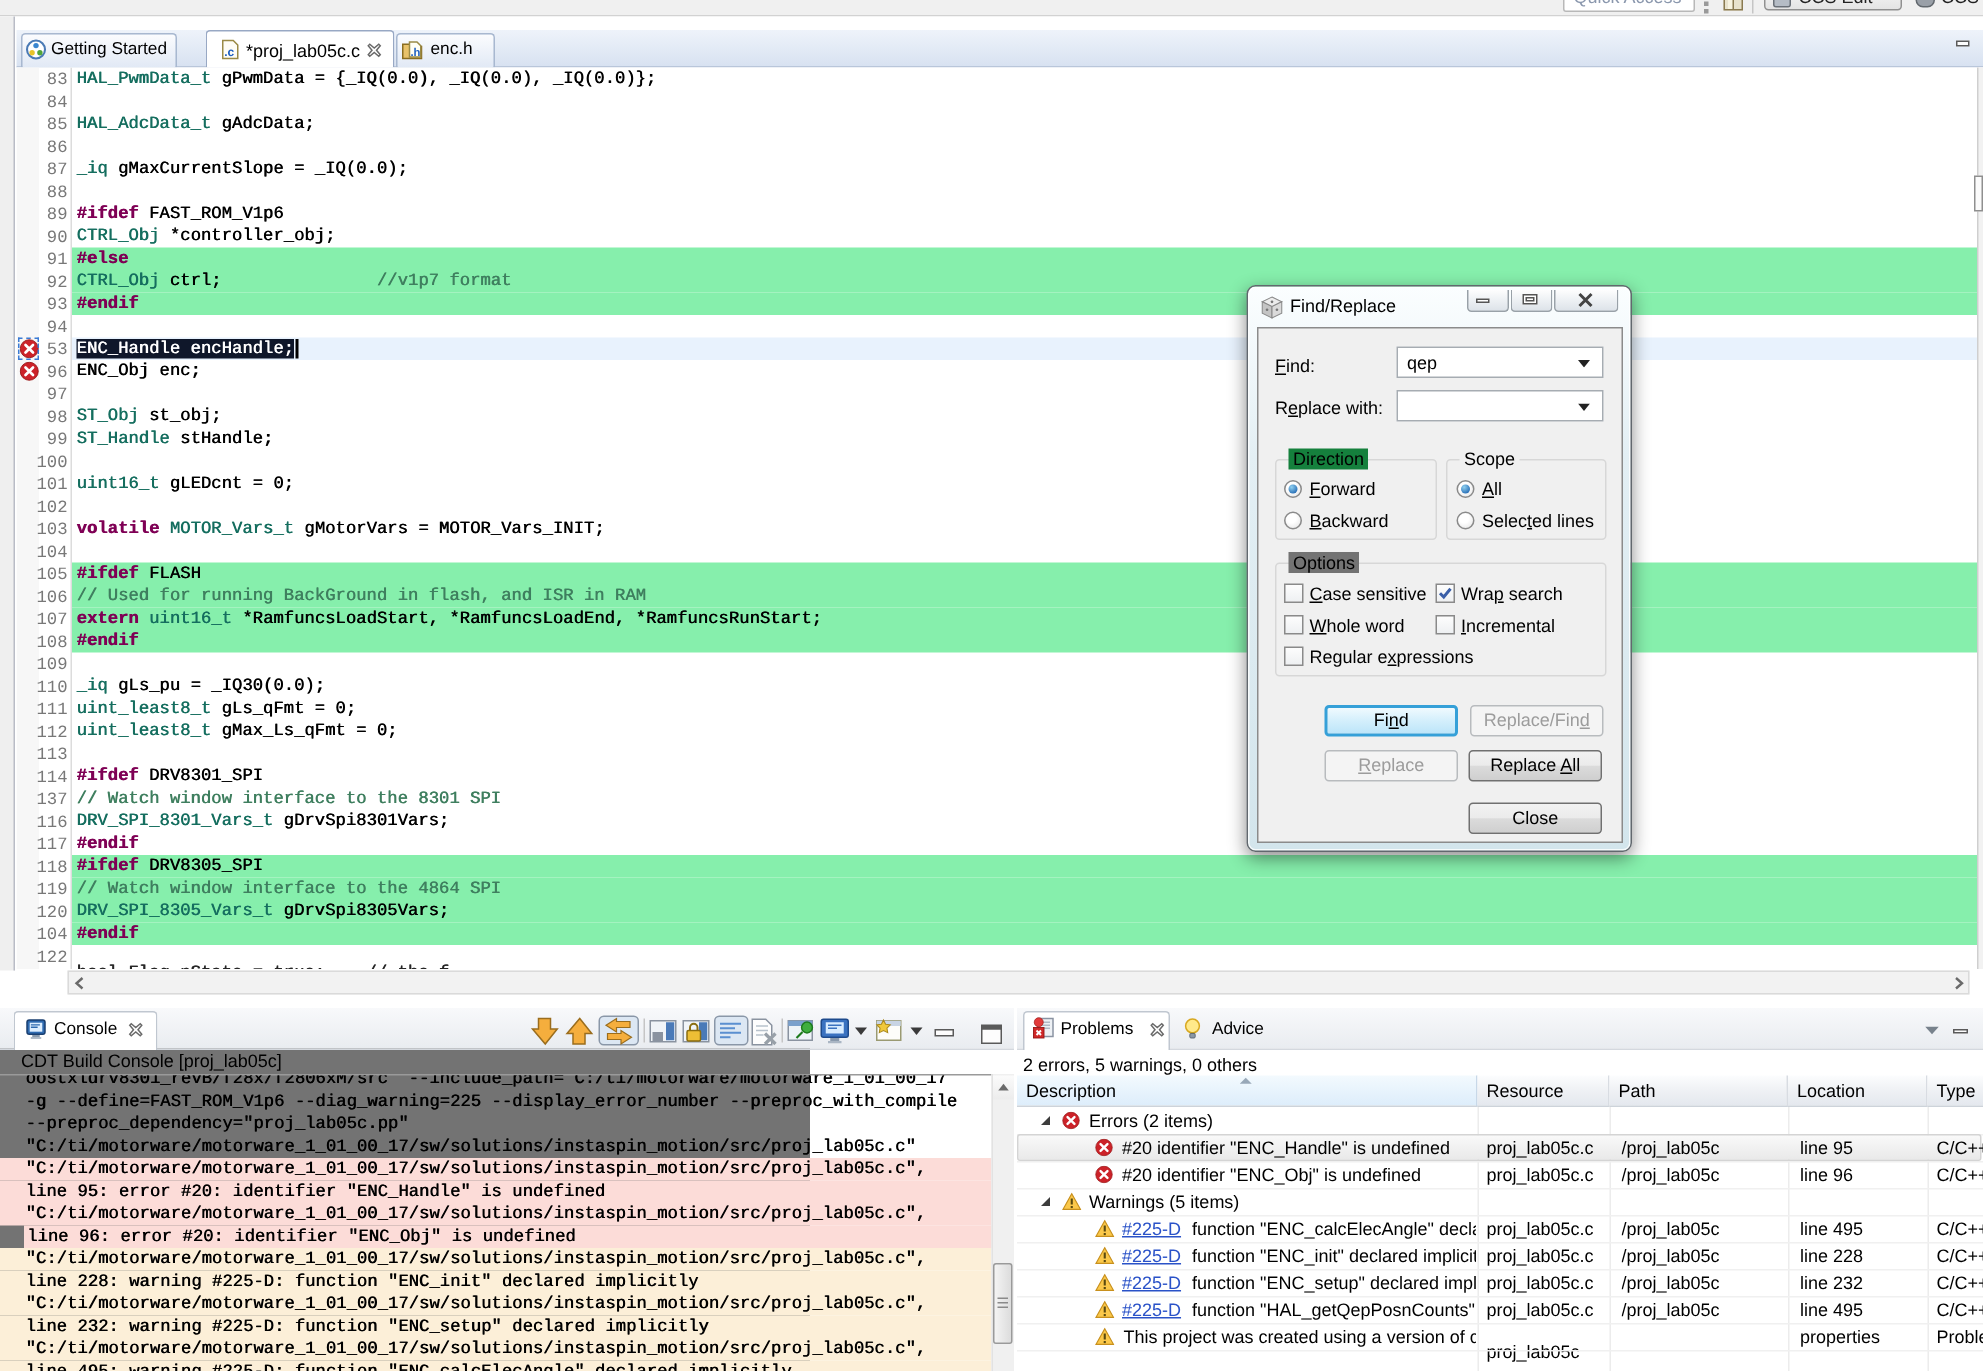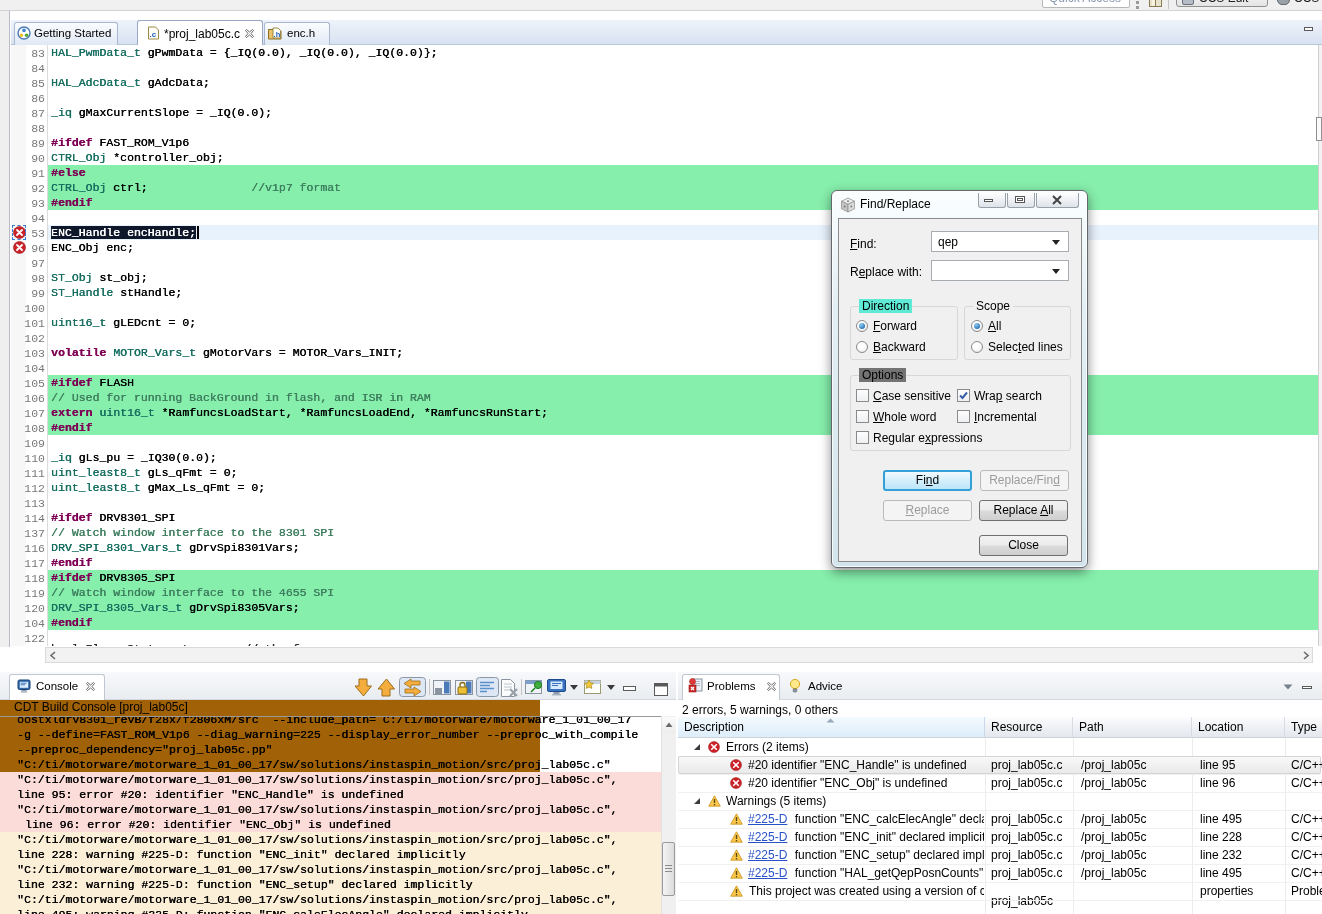--- a/index.html
+++ b/index.html
@@ -224,21 +224,21 @@
       <div class="cl" style="top:495px">
         <pre><span class="t">DRV_SPI_8301_Vars_t</span> gDrvSpi8301Vars;</pre>
       </div>
       <div class="cl" style="top:510px">
         <pre><span class="k">#endif</span></pre>
       </div>
       <div class="cl g" style="top:525px">
         <pre><span class="k">#ifdef</span> DRV8305_SPI</pre>
       </div>
       <div class="cl g" style="top:540px">
-        <pre><span class="c">// Watch window interface to the 4655 SPI</span></pre>
+        <pre><span class="c">// Watch window interface to the 4864 SPI</span></pre>
       </div>
       <div class="cl g" style="top:555px">
         <pre><span class="t">DRV_SPI_8305_Vars_t</span> gDrvSpi8305Vars;</pre>
       </div>
       <div class="cl g" style="top:570px">
         <pre><span class="k">#endif</span></pre>
       </div>
       <div class="cl" style="top:585px">
         <pre></pre>
       </div>
@@ -262,21 +262,21 @@
 <div class="abs" style="left:1316px;top:117px;width:6px;height:24px;background:#fbfbfb;border:1px solid #8f8f8f"></div>
 
 <div class="abs" style="left:45px;top:647px;width:1268px;height:16px;background:#f2f2f2;border:1px solid #dadada"></div>
 <svg class="abs" style="left:49px;top:651px" width="8" height="9" viewBox="0 0 8 9">
     <path d="M6 1 L2 4.5 L6 8" fill="none" stroke="#6a6a6a" stroke-width="1.6"></path>
   </svg>
 <svg class="abs" style="left:1302px;top:651px" width="8" height="9" viewBox="0 0 8 9">
     <path d="M2 1 L6 4.5 L2 8" fill="none" stroke="#6a6a6a" stroke-width="1.6"></path>
   </svg>
 
-<div class="abs" style="left:0;top:672px;width:540px;height:242px;background:#a16207" id="consolepane">
+<div class="abs" style="left:0;top:672px;width:540px;height:242px;background:#737373" id="consolepane">
   <div class="abs" style="left:0;top:0;width:676px;height:28px;background:linear-gradient(#f8f9fb,#e9ecf0);border-bottom:1px solid #d4d8de"></div>
   <div class="abs" style="left:9px;top:2px;width:96px;height:26px;background:#fff;border:1px solid #c0c7d0;border-bottom:none;border-radius:3px 3px 0 0"></div>
   <svg class="abs" style="left:17px;top:7px" width="14" height="14" viewBox="0 0 14 14">
       <rect x="1" y="1" width="12" height="9.5" rx="1.5" fill="#2e6ab0" stroke="#1a3f70"></rect>
       <rect x="2.8" y="2.8" width="8.4" height="6" fill="#ddeeff"></rect>
       <path d="M3.6 4.2h6M3.6 5.8h4.5" stroke="#2e6ab0" stroke-width="0.9"></path>
       <rect x="4.5" y="11" width="5" height="1.6" fill="#8a9aac"></rect>
       <rect x="3.5" y="12.4" width="7" height="1.2" fill="#aab6c4"></rect>
     </svg>
   <div class="abs" style="left:36px;top:8px;font-size:11.5px">Console</div>
@@ -324,21 +324,21 @@
   <div class="abs" style="left:14px;top:28px;font-size:12px;color:#000">CDT Build Console [proj_lab05c]</div>
   <div id="contextarea" class="abs" style="left:0;top:44px;width:661px;height:198px;overflow:hidden;border-top:1px solid #9a9a9a">
       <div id="conlines">
         <div class="mono abs" style="left:0;top:-5px;width:661px;height:15px;padding-left:17px;overflow:hidden">oostxldrv8301_revB/f28x/f2806xM/src  --include_path= C:/ti/motorware/motorware_1_01_00_17</div>
         <div class="mono abs" style="left:0;top:10px;width:661px;height:15px;padding-left:17px;overflow:hidden">-g --define=FAST_ROM_V1p6 --diag_warning=225 --display_error_number --preproc_with_compile</div>
         <div class="mono abs" style="left:0;top:25px;width:661px;height:15px;padding-left:17px;overflow:hidden">--preproc_dependency="proj_lab05c.pp"</div>
         <div class="mono abs" style="left:0;top:40px;width:661px;height:15px;padding-left:17px;overflow:hidden">"C:/ti/motorware/motorware_1_01_00_17/sw/solutions/instaspin_motion/src/proj_lab05c.c"</div>
         <div class="mono abs" style="left:0;top:55px;width:661px;height:15px;background:#fcdcd8;padding-left:17px;overflow:hidden">"C:/ti/motorware/motorware_1_01_00_17/sw/solutions/instaspin_motion/src/proj_lab05c.c",</div>
         <div class="mono abs" style="left:0;top:70px;width:661px;height:15px;background:#fcdcd8;padding-left:17px;overflow:hidden">line 95: error #20: identifier "ENC_Handle" is undefined</div>
         <div class="mono abs" style="left:0;top:85px;width:661px;height:15px;background:#fcdcd8;padding-left:17px;overflow:hidden">"C:/ti/motorware/motorware_1_01_00_17/sw/solutions/instaspin_motion/src/proj_lab05c.c",</div>
-        <div class="mono abs" style="left:0;top:100px;width:661px;height:15px;background:#fcdcd8;padding-left:25px;overflow:hidden">line 96: error #20: identifier "ENC_Obj" is undefined</div>
+        <div class="mono abs" style="left:16px;top:100px;width:661px;height:15px;background:#fcdcd8;padding-left:2px;overflow:hidden">line 96: error #20: identifier "ENC_Obj" is undefined</div>
         <div class="mono abs" style="left:0;top:115px;width:661px;height:15px;background:#fcefd8;padding-left:17px;overflow:hidden">"C:/ti/motorware/motorware_1_01_00_17/sw/solutions/instaspin_motion/src/proj_lab05c.c",</div>
         <div class="mono abs" style="left:0;top:130px;width:661px;height:15px;background:#fcefd8;padding-left:17px;overflow:hidden">line 228: warning #225-D: function "ENC_init" declared implicitly</div>
         <div class="mono abs" style="left:0;top:145px;width:661px;height:15px;background:#fcefd8;padding-left:17px;overflow:hidden">"C:/ti/motorware/motorware_1_01_00_17/sw/solutions/instaspin_motion/src/proj_lab05c.c",</div>
         <div class="mono abs" style="left:0;top:160px;width:661px;height:15px;background:#fcefd8;padding-left:17px;overflow:hidden">line 232: warning #225-D: function "ENC_setup" declared implicitly</div>
         <div class="mono abs" style="left:0;top:175px;width:661px;height:15px;background:#fcefd8;padding-left:17px;overflow:hidden">"C:/ti/motorware/motorware_1_01_00_17/sw/solutions/instaspin_motion/src/proj_lab05c.c",</div>
         <div class="mono abs" style="left:0;top:190px;width:661px;height:15px;background:#fcefd8;padding-left:17px;overflow:hidden">line 495: warning #225-D: function "ENC_calcElecAngle" declared implicitly</div>
       </div>
     </div>
 
   <div class="abs" style="left:661px;top:44px;width:15px;height:198px;background:#f0f0f0;border-left:1px solid #e2e2e2"></div>
@@ -520,21 +520,21 @@
         </svg>
     </div>
     <div class="abs" style="left:11px;top:46px">R<u>e</u>place with:</div>
     <div class="abs" style="left:92px;top:41px;width:138px;height:21px;background:#fff;border:1px solid #a6acb2">
       <svg class="abs" style="right:8px;top:8px" width="8" height="5" viewBox="0 0 8 5">
           <path d="M0 0 h8 L4 5 z" fill="#222"></path>
         </svg>
     </div>
 
     <div class="abs" style="left:11px;top:87px;width:108px;height:54px;border:1px solid #d7d7d7;border-radius:3px"></div>
-    <div class="abs" style="left:20px;top:80px;background:#5eead4;padding:0 3px">Direction</div>
+    <div class="abs" style="left:20px;top:80px;background:#15803d;padding:0 3px">Direction</div>
     <div class="rad" style="left:17px;top:101px">
         <div class="dot"></div>
       </div>
     <div class="abs" style="left:34px;top:100px"><u>F</u>orward</div>
     <div class="rad" style="left:17px;top:122px"></div>
     <div class="abs" style="left:34px;top:121px"><u>B</u>ackward</div>
 
     <div class="abs" style="left:125px;top:87px;width:107px;height:54px;border:1px solid #d7d7d7;border-radius:3px"></div>
     <div class="abs" style="left:134px;top:80px;background:#f0f0f0;padding:0 3px">Scope</div>
     <div class="rad" style="left:132px;top:101px">

